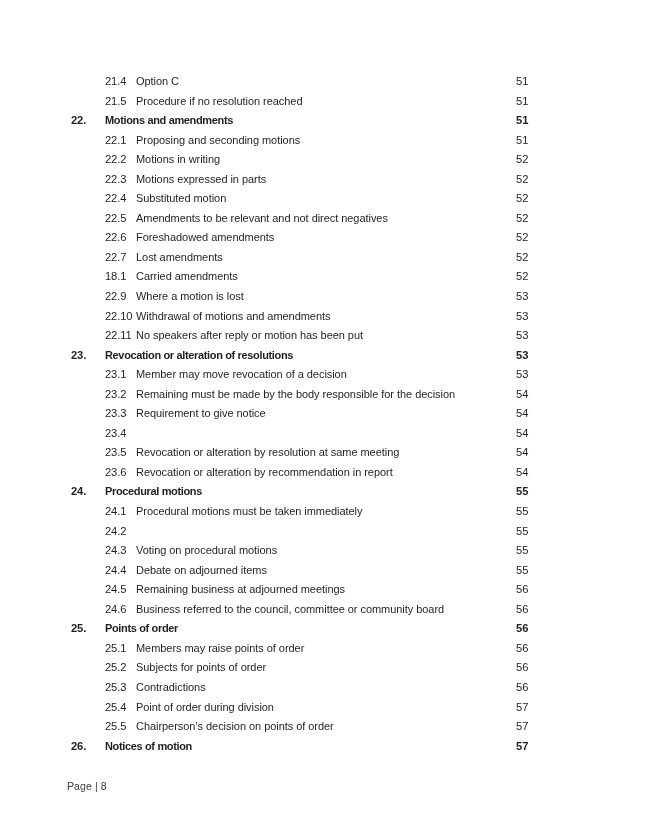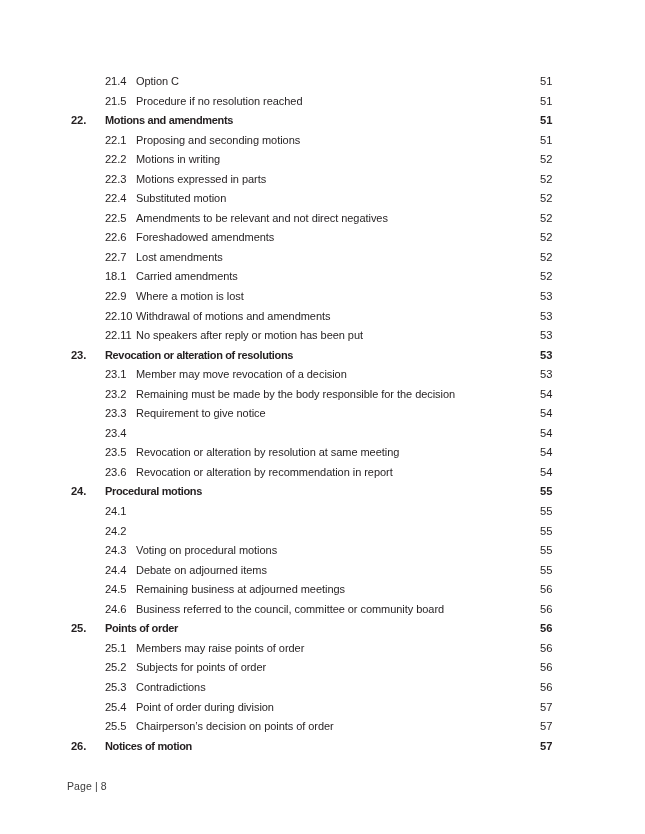--- a/index.html
+++ b/index.html
@@ -40,21 +40,21 @@
     font-size: 11.2px;
     letter-spacing: -0.1px;
   }
   .toc-row .label {
     position: absolute;
     font-size: 11px;
     letter-spacing: -0.05px;
   }
   .toc-row .page {
     position: absolute;
-    left: 540px;
+    left: 516px;
     width: 22px;
     text-align: left;
     font-size: 11.2px;
   }
   
   .lvl1 .num   { left: 71px; font-weight: bold; }
   .lvl1 .label { left: 105px; font-weight: bold; letter-spacing: -0.35px; }
   .lvl1 .page  { font-weight: bold; }
 
   
@@ -184,20 +184,21 @@
         <span class="label">Revocation or alteration by recommendation in report</span>
         <span class="page">54</span>
       </div>
       <div class="toc-row lvl1">
         <span class="num">24.</span>
         <span class="label">Procedural motions</span>
         <span class="page">55</span>
       </div>
       <div class="toc-row lvl2">
         <span class="num">24.1</span>
+        <span class="label">Procedural motions must be taken immediately</span>
         <span class="page">55</span>
       </div>
       <div class="toc-row lvl2">
         <span class="num">24.2</span>
         <span class="page">55</span>
       </div>
       <div class="toc-row lvl2">
         <span class="num">24.3</span>
         <span class="label">Voting on procedural motions</span>
         <span class="page">55</span>

